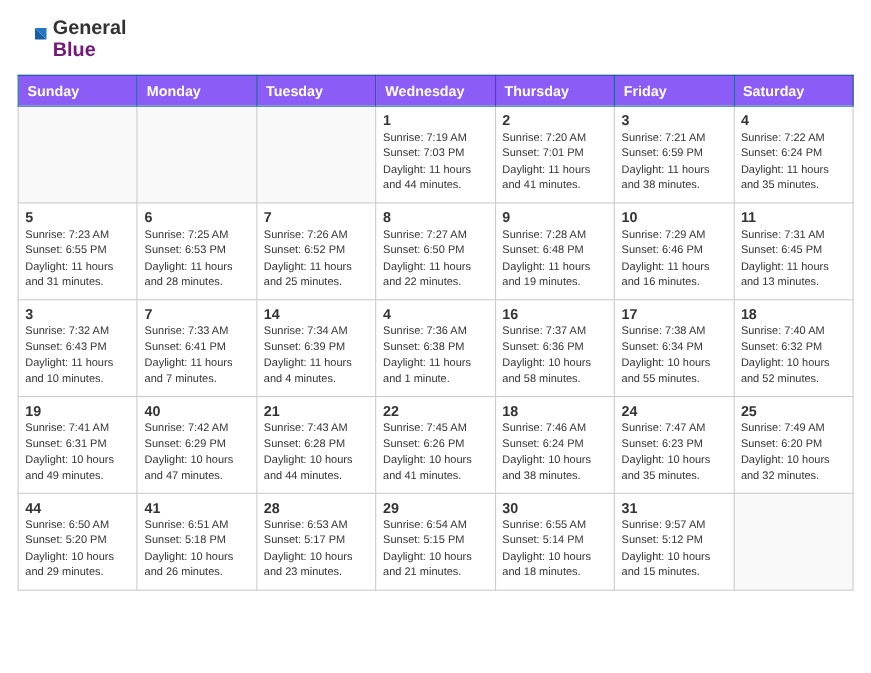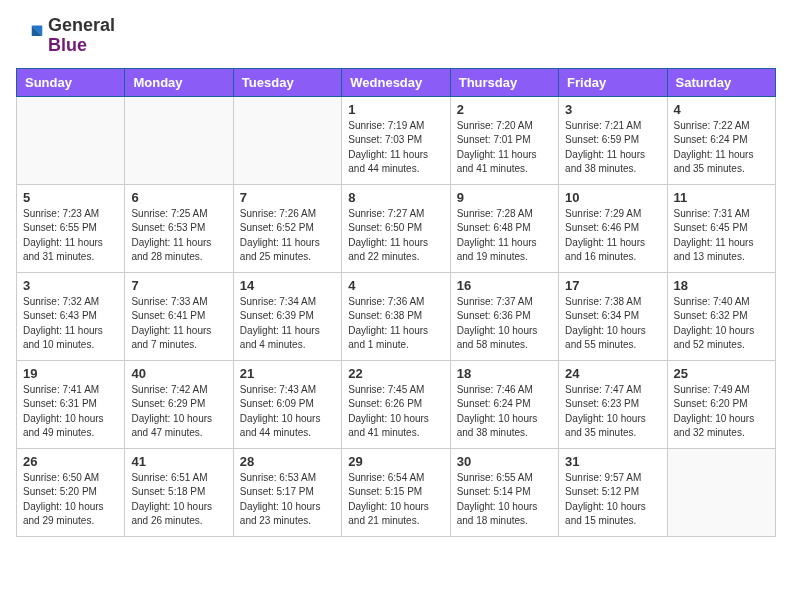--- a/index.html
+++ b/index.html
@@ -242,21 +242,21 @@
         </td>
         <td>
           <span class="day-num">40</span>
           <div class="day-info">Sunrise: 7:42 AM
 Sunset: 6:29 PM
 Daylight: 10 hours and 47 minutes.</div>
         </td>
         <td>
           <span class="day-num">21</span>
           <div class="day-info">Sunrise: 7:43 AM
-Sunset: 6:09 PM
+Sunset: 6:28 PM
 Daylight: 10 hours and 44 minutes.</div>
         </td>
         <td>
           <span class="day-num">22</span>
           <div class="day-info">Sunrise: 7:45 AM
 Sunset: 6:26 PM
 Daylight: 10 hours and 41 minutes.</div>
         </td>
         <td>
           <span class="day-num">18</span>
@@ -272,21 +272,21 @@
         </td>
         <td>
           <span class="day-num">25</span>
           <div class="day-info">Sunrise: 7:49 AM
 Sunset: 6:20 PM
 Daylight: 10 hours and 32 minutes.</div>
         </td>
       </tr>
       <tr>
         <td>
-          <span class="day-num">26</span>
+          <span class="day-num">44</span>
           <div class="day-info">Sunrise: 6:50 AM
 Sunset: 5:20 PM
 Daylight: 10 hours and 29 minutes.</div>
         </td>
         <td>
           <span class="day-num">41</span>
           <div class="day-info">Sunrise: 6:51 AM
 Sunset: 5:18 PM
 Daylight: 10 hours and 26 minutes.</div>
         </td>

